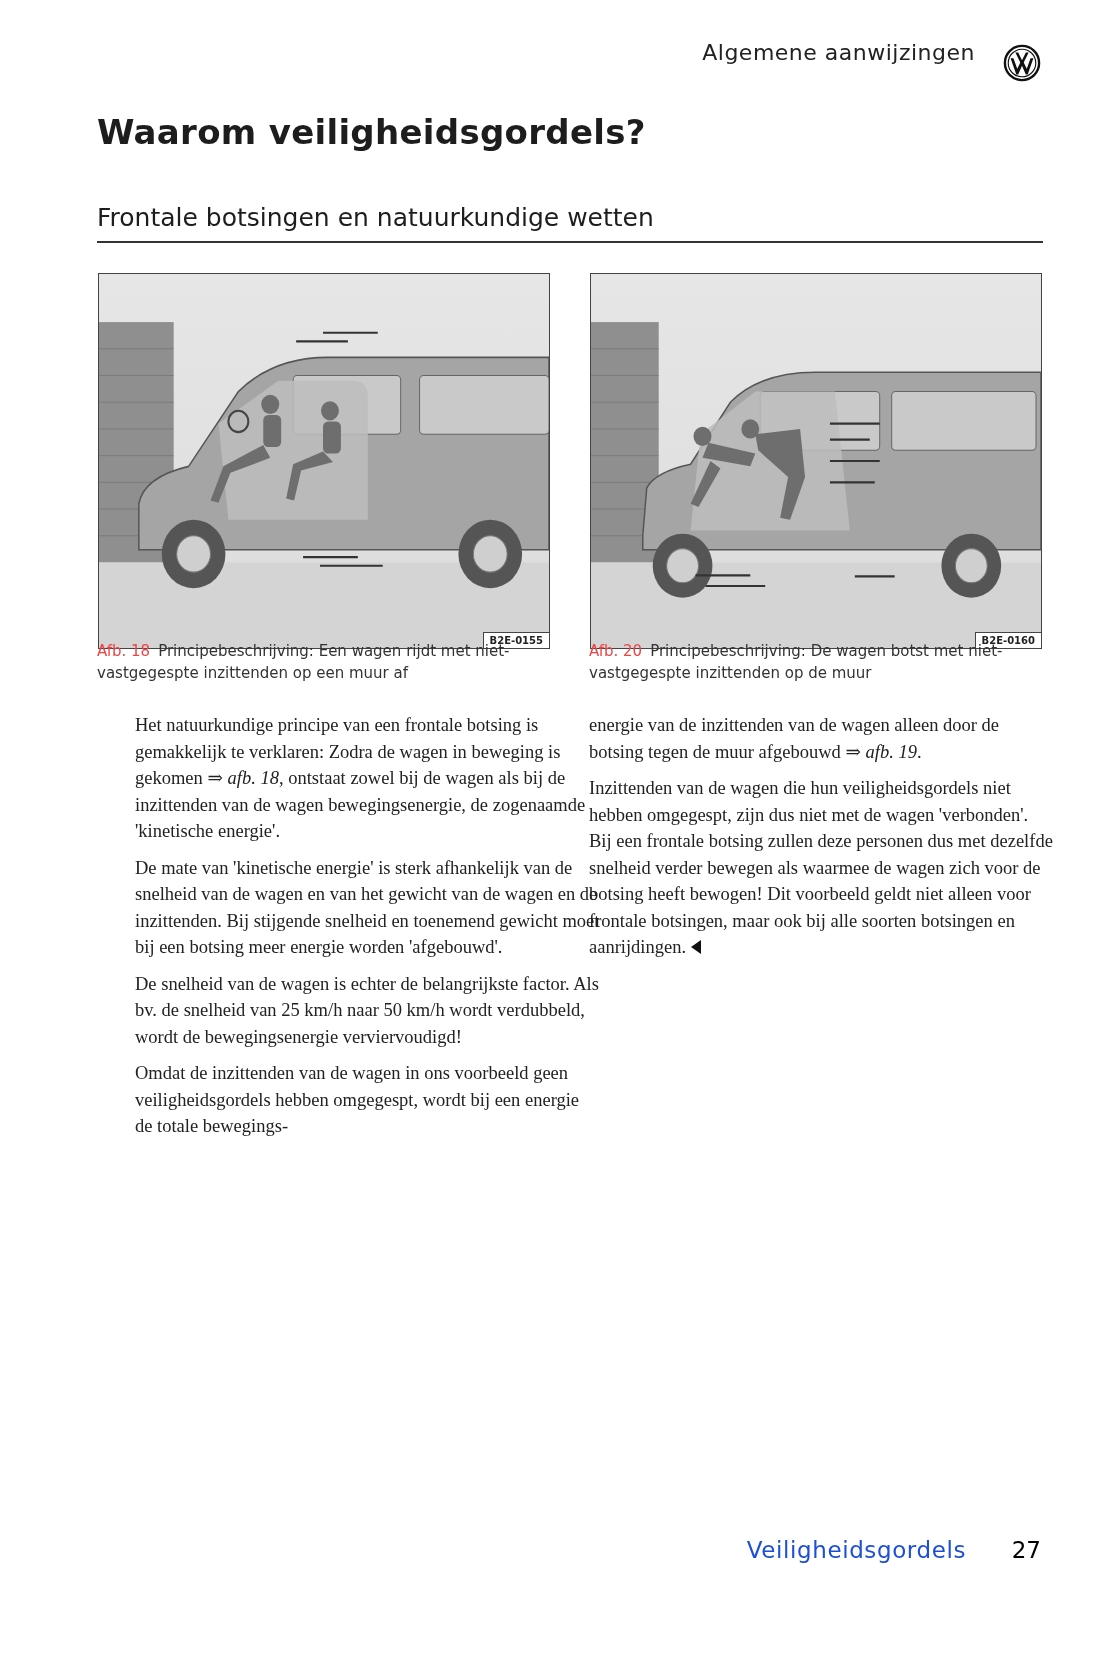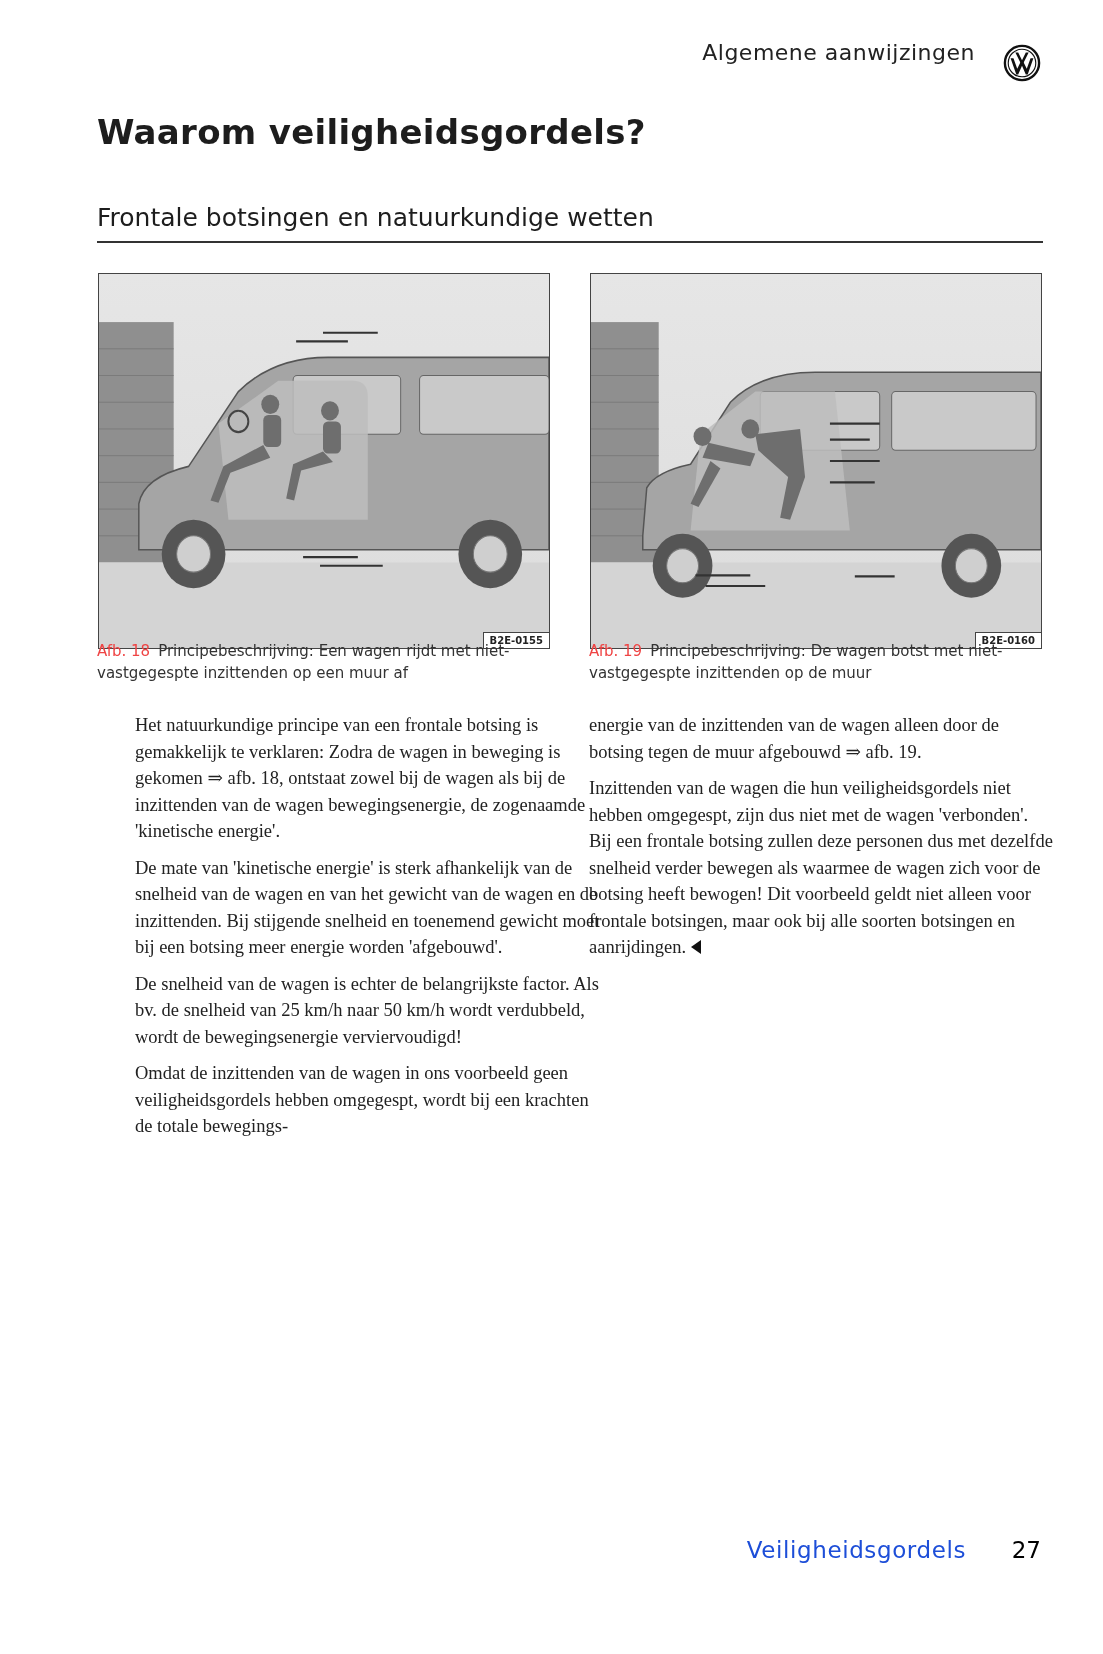--- a/index.html
+++ b/index.html
@@ -22,21 +22,21 @@
 
   .caption { position: absolute; top: 640px; width: 460px; font-size: 15px; line-height: 22px; color: #333; }
   .cap-left { left: 97px; }
   .cap-right { left: 589px; }
   .caption .fig-no { color: #ef4444; margin-right: 8px; }
 
   .col { position: absolute; top: 712px; width: 465px; font-size: 18.5px; line-height: 26.5px; color: #222; }
   .col-left { left: 97px; margin-left: 38px; }
   .col-right { left: 589px; }
   .col p { margin: 0 0 10px 0; }
-  .xref { white-space: nowrap; }
+  .xref { white-space: nowrap; font-style: italic; }
   .end-mark { display: inline-block; width: 0; height: 0; border-top: 7px solid transparent; border-bottom: 7px solid transparent; border-right: 10px solid #111; margin-left: 5px; vertical-align: -1px; }
 
   .footer-section { position: absolute; top: 1537px; right: 137px; font-size: 23px; letter-spacing: 0.6px; color: #1d4ed8; }
   .footer-page { position: absolute; top: 1537px; right: 62px; font-size: 23px; color: #000000; }
 </style>
 </head>
 <body>
 
 <div class="running-head sans">Algemene aanwijzingen</div>
 <svg class="vw-logo" viewBox="0 0 40 40">
@@ -142,28 +142,28 @@
       <line x1="265" y1="283" x2="305" y2="283"></line>
     </g>
   </svg>
   <div class="fig-code sans">B2E-0160</div>
 </div>
 
 <div class="caption cap-left sans">
   <span class="fig-no">Afb. 18</span><span>Principebeschrijving: Een wagen rijdt met niet-vastgegespte inzittenden op een muur af</span>
 </div>
 <div class="caption cap-right sans">
-  <span class="fig-no">Afb. 19</span><span>Principebeschrijving: De wagen botst met niet-vastgegespte inzittenden op de muur</span>
+  <span class="fig-no">Afb. 20</span><span>Principebeschrijving: De wagen botst met niet-vastgegespte inzittenden op de muur</span>
 </div>
 
 <div class="col col-left serif">
   <p><span>Het natuurkundige principe van een frontale botsing is gemakkelijk te verklaren: Zodra de wagen in beweging is gekomen </span><span class="xref">⇒ afb. 18</span><span>, ontstaat zowel bij de wagen als bij de inzittenden van de wagen bewegingsenergie, de zogenaamde 'kinetische energie'.</span></p>
   <p>De mate van 'kinetische energie' is sterk afhankelijk van de snelheid van de wagen en van het gewicht van de wagen en de inzittenden. Bij stijgende snelheid en toenemend gewicht moet bij een botsing meer energie worden 'afgebouwd'.</p>
   <p>De snelheid van de wagen is echter de belangrijkste factor. Als bv. de snelheid van 25 km/h naar 50 km/h wordt verdubbeld, wordt de bewegingsenergie verviervoudigd!</p>
-  <p>Omdat de inzittenden van de wagen in ons voorbeeld geen veiligheidsgordels hebben omgegespt, wordt bij een krachten de totale bewegings-</p>
+  <p>Omdat de inzittenden van de wagen in ons voorbeeld geen veiligheidsgordels hebben omgegespt, wordt bij een energie de totale bewegings-</p>
 </div>
 
 <div class="col col-right serif">
   <p><span>energie van de inzittenden van de wagen alleen door de botsing tegen de muur afgebouwd </span><span class="xref">⇒ afb. 19</span><span>.</span></p>
   <p><span>Inzittenden van de wagen die hun veiligheidsgordels niet hebben omgegespt, zijn dus niet met de wagen 'verbonden'. Bij een frontale botsing zullen deze personen dus met dezelfde snelheid verder bewegen als waarmee de wagen zich voor de botsing heeft bewogen! Dit voorbeeld geldt niet alleen voor frontale botsingen, maar ook bij alle soorten botsingen en aanrijdingen.</span><span class="end-mark"></span></p>
 </div>
 
 <div class="footer-section sans">Veiligheidsgordels</div>
 <div class="footer-page sans">27</div>
 

